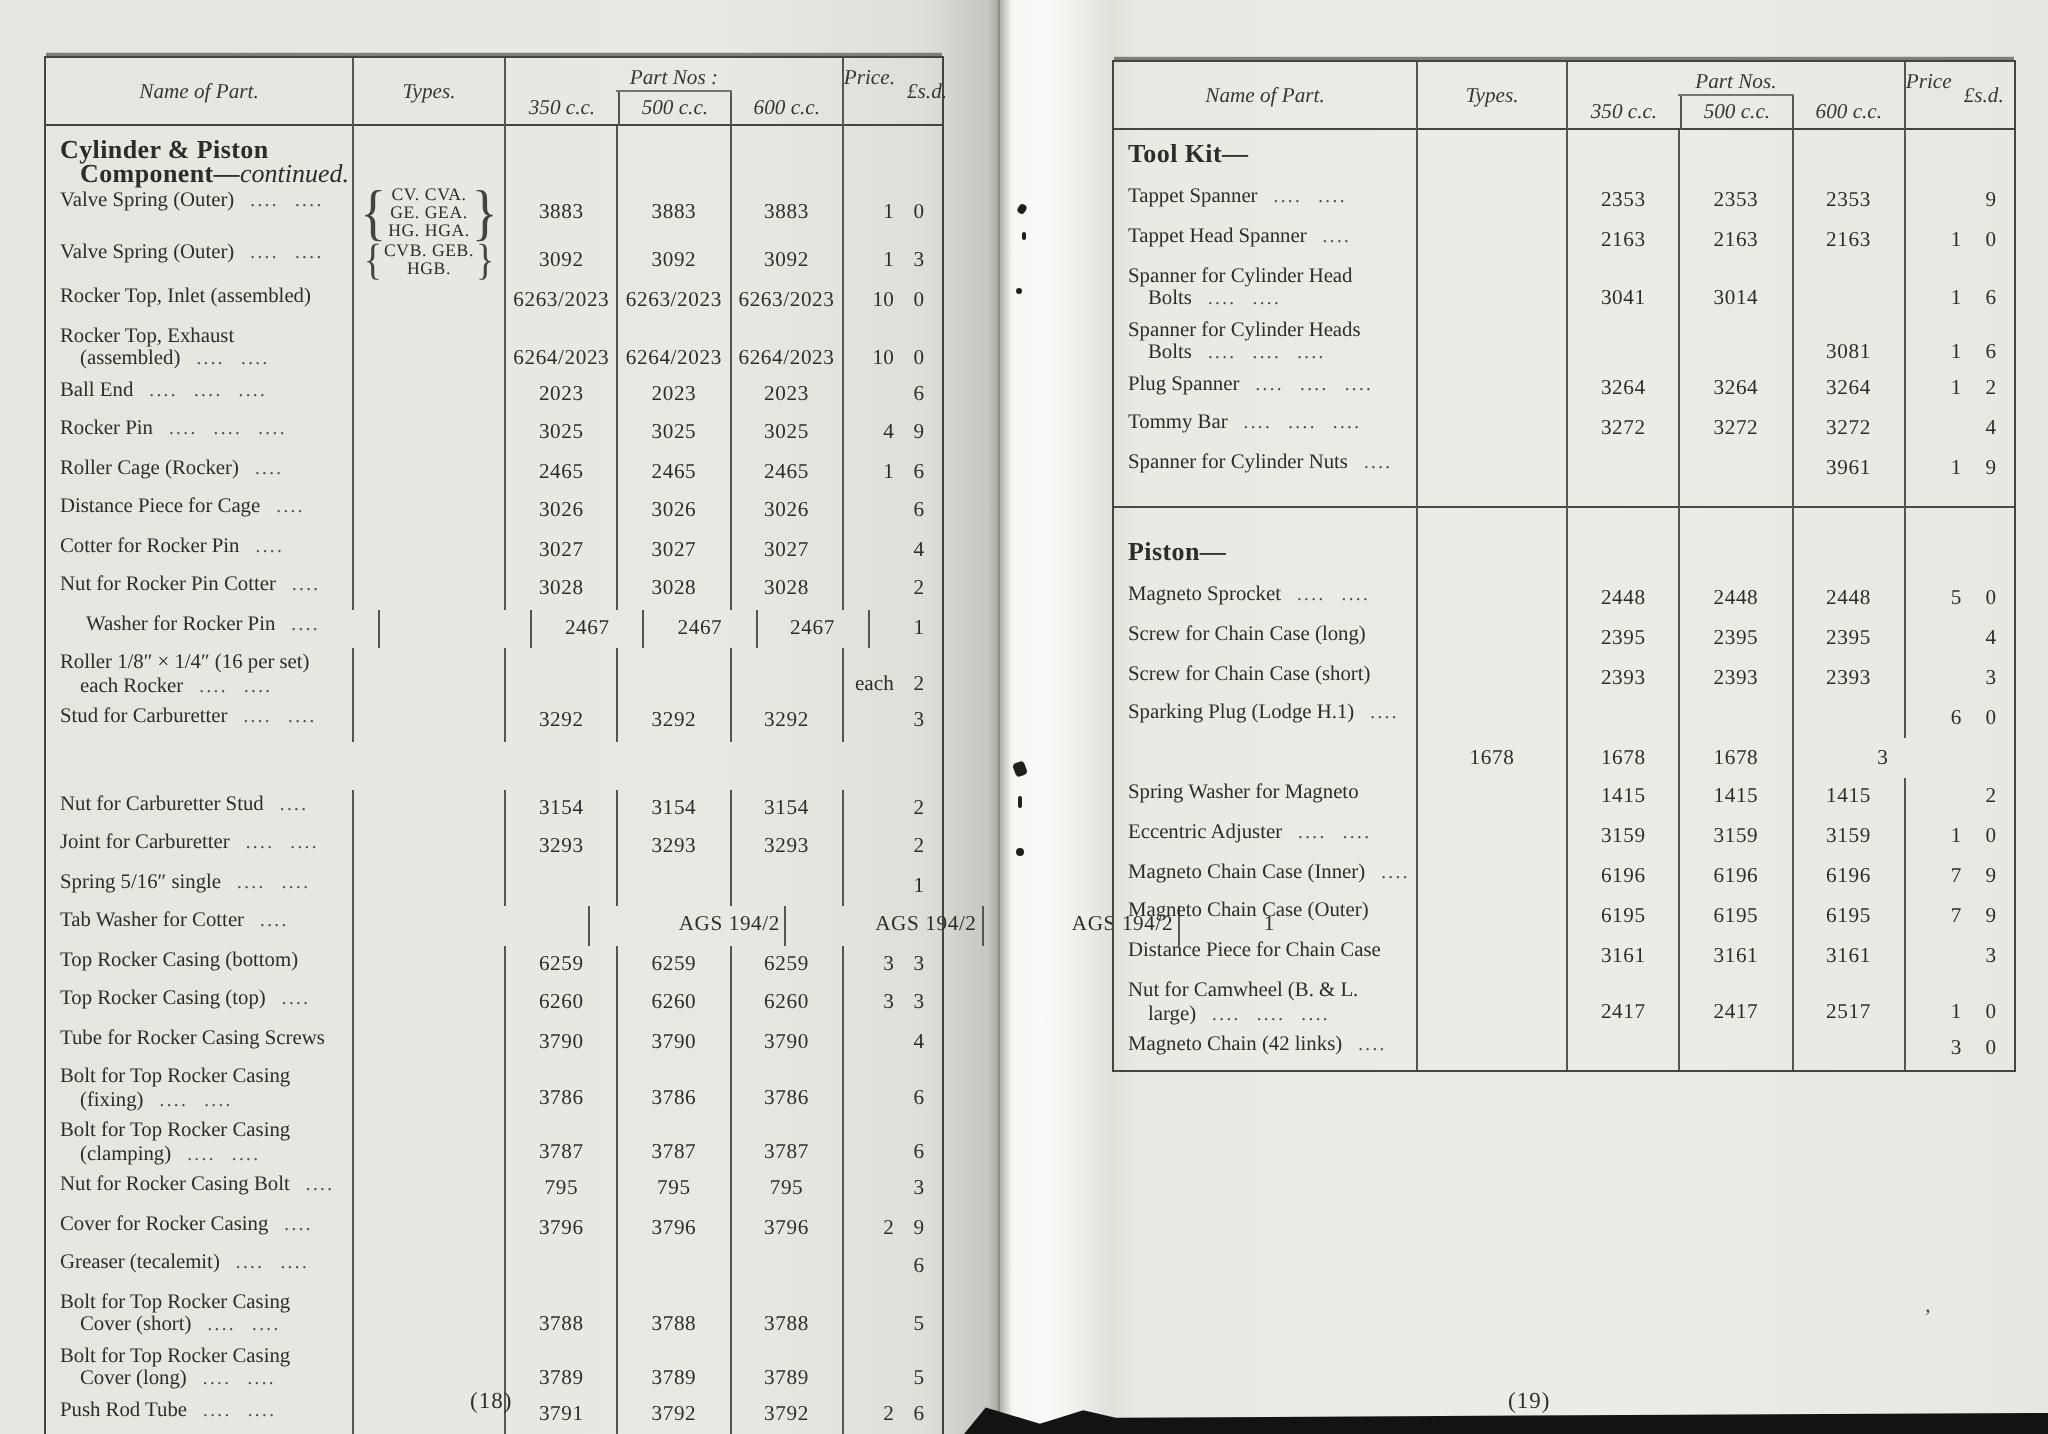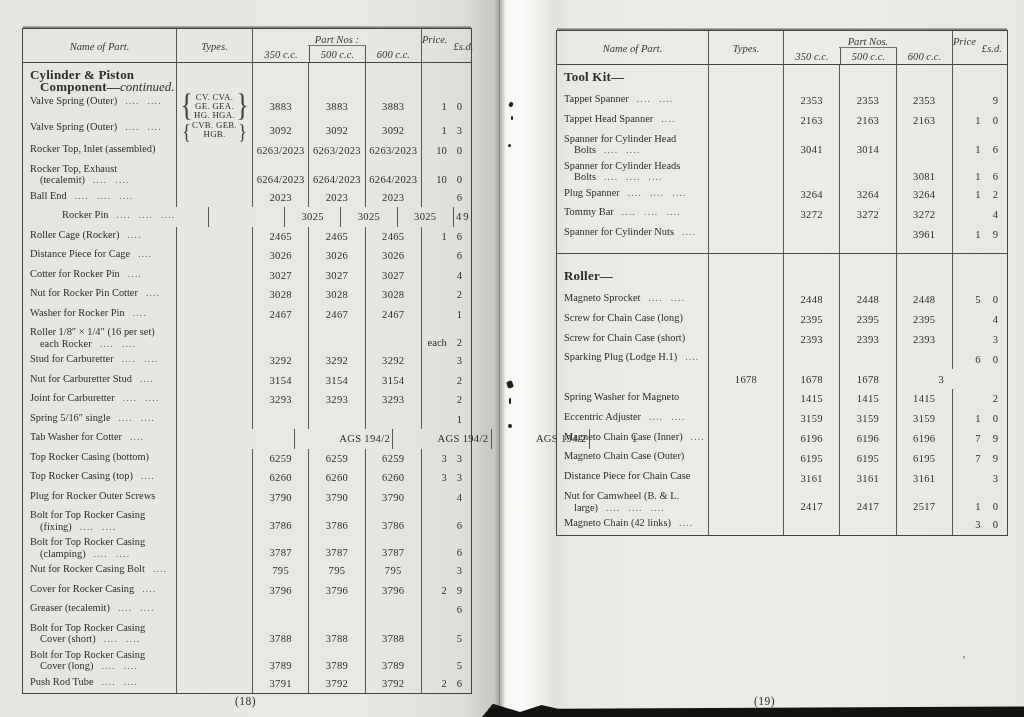--- a/index.html
+++ b/index.html
@@ -176,21 +176,21 @@
           <div class="cell c4 c-num">6263/2023</div>
           <div class="cell c5 c-num">6263/2023</div>
           <div class="cell c6 c-price">
             <span class="ps">10</span>
             <span class="pd">0</span>
           </div>
         </div>
         <div class="trow part dbl" style="height: 27px;">
           <div class="cell c1 c-name">
             <div class="nline"><span>Rocker Top, Exhaust</span></div>
-            <div class="nline ind"><span>(tecalemit)</span><span class="ld">....</span><span class="ld">....</span></div>
+            <div class="nline ind"><span>(assembled)</span><span class="ld">....</span><span class="ld">....</span></div>
           </div>
           <div class="cell c2"></div>
           <div class="cell c3 c-num">6264/2023</div>
           <div class="cell c4 c-num">6264/2023</div>
           <div class="cell c5 c-num">6264/2023</div>
           <div class="cell c6 c-price">
             <span class="ps">10</span>
             <span class="pd">0</span>
           </div>
         </div>
@@ -200,21 +200,21 @@
           </div>
           <div class="cell c2"></div>
           <div class="cell c3 c-num">2023</div>
           <div class="cell c4 c-num">2023</div>
           <div class="cell c5 c-num">2023</div>
           <div class="cell c6 c-price">
             <span class="ps"></span>
             <span class="pd">6</span>
           </div>
         </div>
-        <div class="trow part" style="height: 19.5px; margin-left: 32px;">
+        <div class="trow part" style="height: 19.5px;">
           <div class="cell c1 c-name">
             <div class="nline"><span>Rocker Pin</span><span class="ld">....</span><span class="ld">....</span><span class="ld">....</span></div>
           </div>
           <div class="cell c2"></div>
           <div class="cell c3 c-num">3025</div>
           <div class="cell c4 c-num">3025</div>
           <div class="cell c5 c-num">3025</div>
           <div class="cell c6 c-price">
             <span class="ps">4</span>
             <span class="pd">9</span>
@@ -265,21 +265,21 @@
           </div>
           <div class="cell c2"></div>
           <div class="cell c3 c-num">3028</div>
           <div class="cell c4 c-num">3028</div>
           <div class="cell c5 c-num">3028</div>
           <div class="cell c6 c-price">
             <span class="ps"></span>
             <span class="pd">2</span>
           </div>
         </div>
-        <div class="trow part" style="height: 19.5px;">
+        <div class="trow part" style="height: 19.5px; margin-left: 13px;">
           <div class="cell c1 c-name">
             <div class="nline"><span>Washer for Rocker Pin</span><span class="ld">....</span></div>
           </div>
           <div class="cell c2"></div>
           <div class="cell c3 c-num">2467</div>
           <div class="cell c4 c-num">2467</div>
           <div class="cell c5 c-num">2467</div>
           <div class="cell c6 c-price">
             <span class="ps"></span>
             <span class="pd">1</span>
@@ -305,21 +305,21 @@
           </div>
           <div class="cell c2"></div>
           <div class="cell c3 c-num">3292</div>
           <div class="cell c4 c-num">3292</div>
           <div class="cell c5 c-num">3292</div>
           <div class="cell c6 c-price">
             <span class="ps"></span>
             <span class="pd">3</span>
           </div>
         </div>
-        <div class="trow part" style="height: 19.5px;">
+        <div class="trow part" style="height: 19.5px; margin-top: 24px;">
           <div class="cell c1 c-name">
             <div class="nline"><span>Nut for Carburetter Stud</span><span class="ld">....</span></div>
           </div>
           <div class="cell c2"></div>
           <div class="cell c3 c-num">3154</div>
           <div class="cell c4 c-num">3154</div>
           <div class="cell c5 c-num">3154</div>
           <div class="cell c6 c-price">
             <span class="ps"></span>
             <span class="pd">2</span>
@@ -385,21 +385,21 @@
           <div class="cell c3 c-num">6260</div>
           <div class="cell c4 c-num">6260</div>
           <div class="cell c5 c-num">6260</div>
           <div class="cell c6 c-price">
             <span class="ps">3</span>
             <span class="pd">3</span>
           </div>
         </div>
         <div class="trow part" style="height: 19.5px;">
           <div class="cell c1 c-name">
-            <div class="nline"><span>Plug for Rocker Outer Screws</span></div>
+            <div class="nline"><span>Tube for Rocker Casing Screws</span></div>
           </div>
           <div class="cell c2"></div>
           <div class="cell c3 c-num">3790</div>
           <div class="cell c4 c-num">3790</div>
           <div class="cell c5 c-num">3790</div>
           <div class="cell c6 c-price">
             <span class="ps"></span>
             <span class="pd">4</span>
           </div>
         </div>
@@ -648,21 +648,21 @@
           <div class="cell c3 c-num"></div>
           <div class="cell c4 c-num"></div>
           <div class="cell c5 c-num"></div>
           <div class="cell c6 c-price">
             <span class="ps"></span>
             <span class="pd"></span>
           </div>
         </div>
         <div class="trow section" style="height: 26px;">
           <div class="cell c1 c-name">
-            <div class="nline"><span class="bold">Roller—</span></div>
+            <div class="nline"><span class="bold">Piston—</span></div>
           </div>
           <div class="cell c2"></div>
           <div class="cell c3 c-num"></div>
           <div class="cell c4 c-num"></div>
           <div class="cell c5 c-num"></div>
           <div class="cell c6 c-price">
             <span class="ps"></span>
             <span class="pd"></span>
           </div>
         </div>

